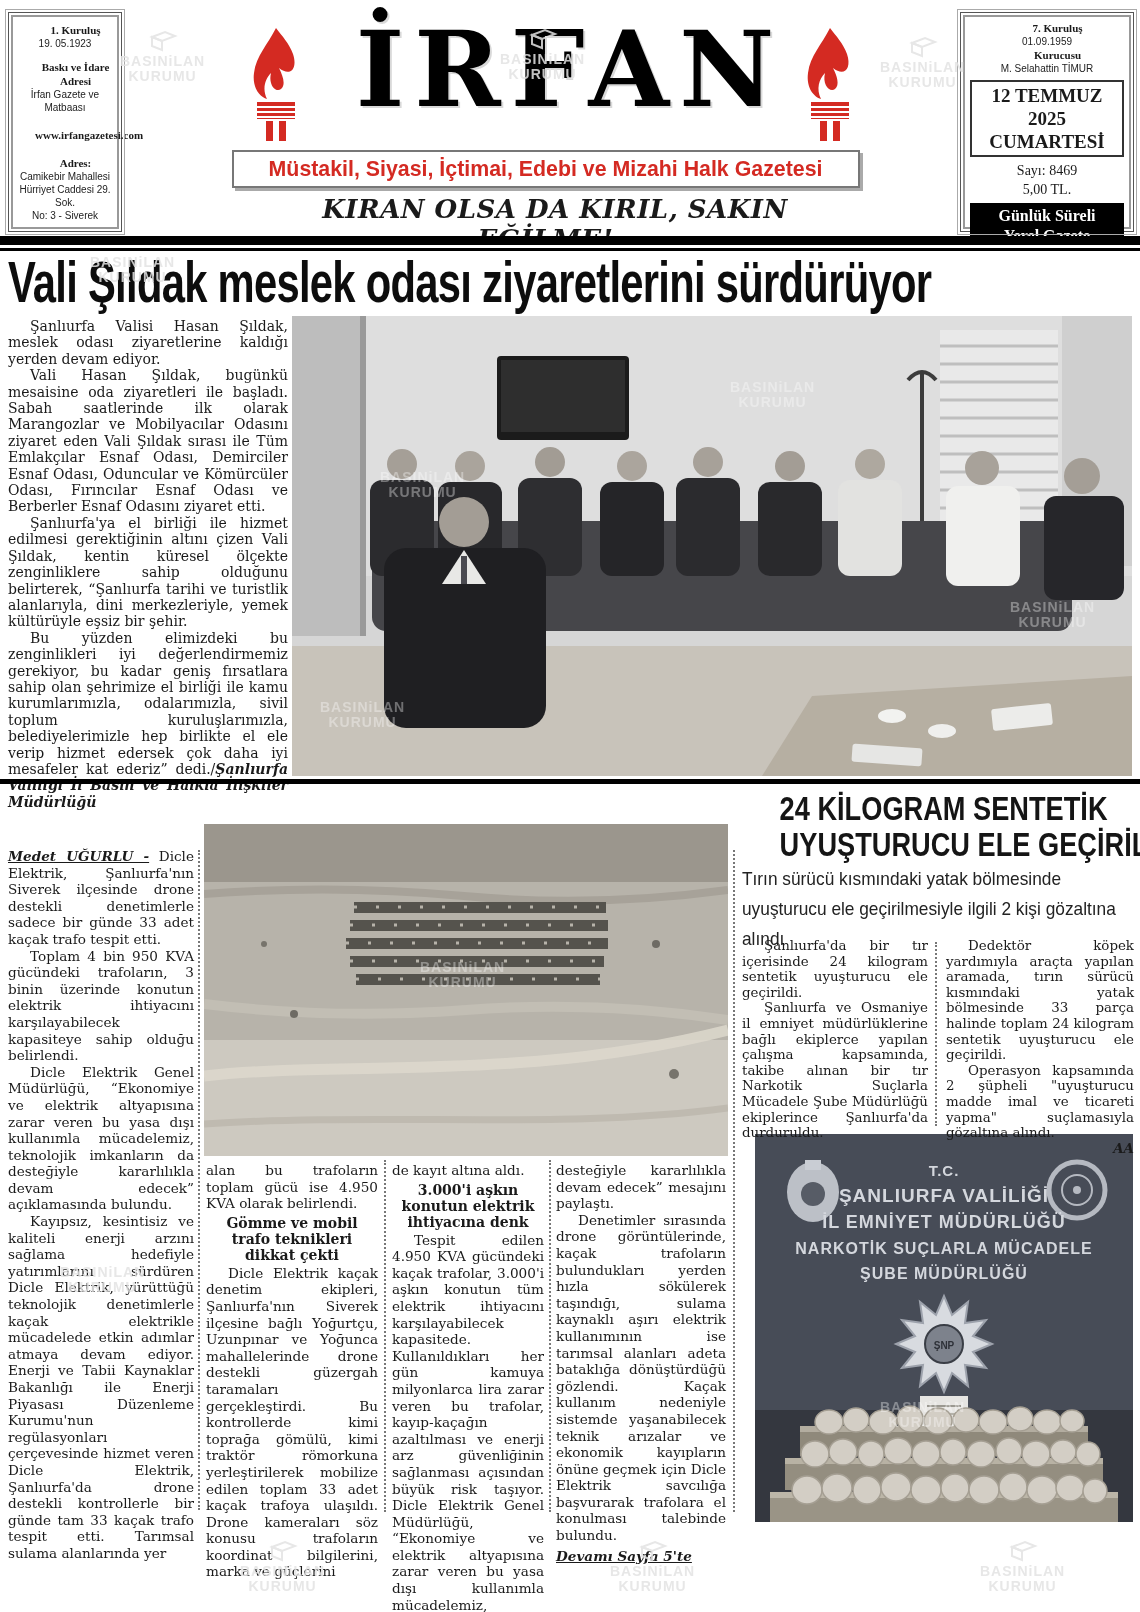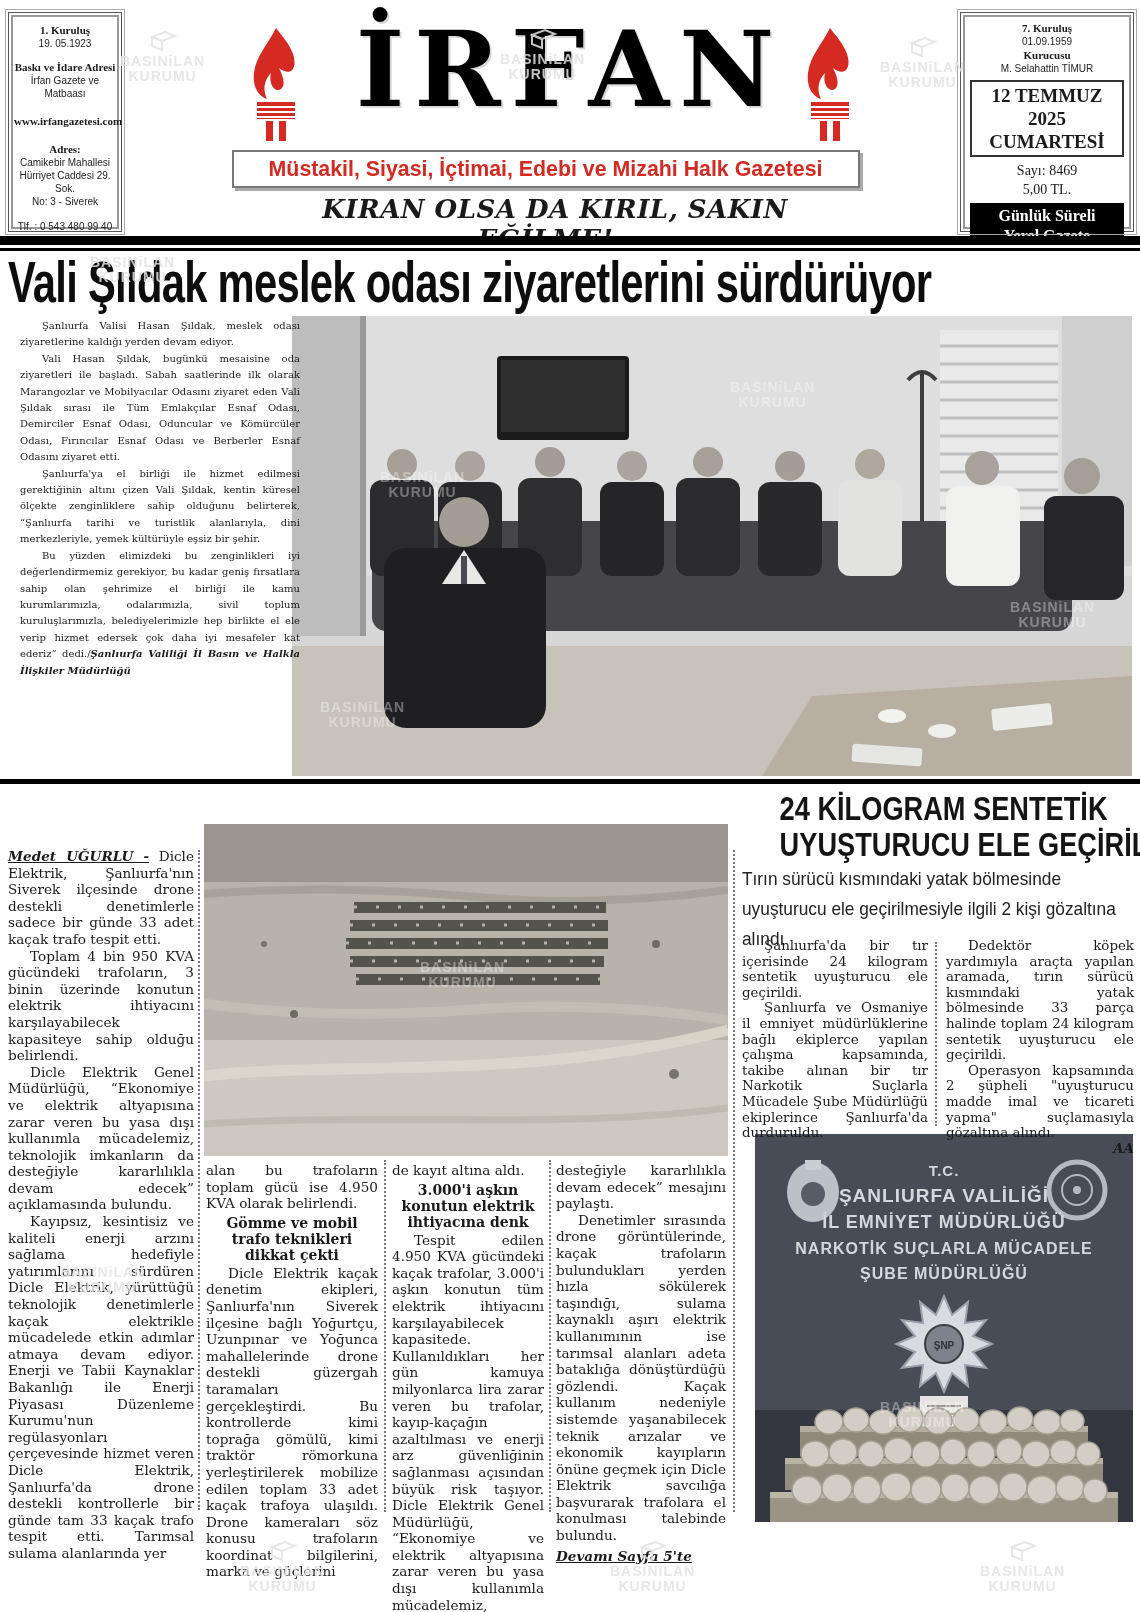--- a/index.html
+++ b/index.html
@@ -12,21 +12,21 @@
       font-family:"Liberation Sans",sans-serif;font-weight:bold;font-size:14px;line-height:15px;
       color:#e3e3e3;letter-spacing:1px;opacity:.85;}
   .wm.light{color:rgba(255,255,255,.42);}
   .wm svg{display:block;margin:0 auto 2px auto;}
 
   
   .ornate{border:1px solid #555;box-shadow:inset 0 0 0 2px #fff,inset 0 0 0 4px #999;
           outline:1px solid #aaa;outline-offset:2px;background:#fff;box-sizing:border-box;}
   .box-left{left:8px;top:12px;width:114px;height:220px;padding:10px 5px;text-align:center;z-index:2;}
   .box-right{left:960px;top:12px;width:174px;height:220px;padding:8px 5px;text-align:center;z-index:2;}
-  .lb-h{font-family:"Liberation Serif",serif;font-weight:bold;font-size:11px;line-height:14px;}
+  .lb-h{font-family:"Liberation Serif",serif;font-weight:bold;font-size:11px;line-height:14px;margin-left:21px;}
   .lb-t{font-family:"Liberation Sans",sans-serif;font-size:10px;line-height:13px;color:#222;}
   .datebox{border:2px solid #333;margin:5px 4px 4px 4px;padding:2px 0;}
   .date-l{font-family:"Liberation Serif",serif;font-weight:bold;font-size:19px;line-height:23px;}
   .issue{font-family:"Liberation Serif",serif;font-size:14px;line-height:19px;}
   .badge{background:#000;color:#fff;font-family:"Liberation Serif",serif;font-weight:bold;
          font-size:16px;line-height:20px;margin:4px 4px 0 4px;padding:3px 0;}
 
   .title{left:290px;top:14px;width:560px;text-align:center;z-index:2;
          font-family:"DejaVu Serif",serif;font-weight:bold;font-size:104px;line-height:112px;
          letter-spacing:10px;color:#000000;text-shadow:2px 2px 0 rgba(0,0,0,.15);}
@@ -52,21 +52,21 @@
   .h2wrap .cond{font-size:47px;line-height:54px;transform:scaleX(.78);letter-spacing:-1px;}
   .h3wrap{left:740px;top:790px;width:396px;z-index:2;text-align:center;}
   .cond-c{display:block;white-space:nowrap;transform:scaleX(.8);transform-origin:50% 50%;
           font-family:"Liberation Sans",sans-serif;font-weight:bold;font-size:34px;line-height:36px;color:#151515;}
   .subtitle{left:742px;top:864px;width:432px;z-index:2;transform:scaleX(.91);transform-origin:0 0;
             font-family:"Liberation Sans",sans-serif;font-weight:500;font-size:19px;line-height:30px;color:#222;}
 
   
   .col{z-index:2;text-align:justify;}
   .col p{margin:0;text-indent:22px;}
-  .a1{font-size:10px;line-height:16.4px;margin-left:12px;}
+  .a1{font-size:14px;line-height:16.4px;}
   .a2{font-size:13.6px;line-height:16.6px;}
   .a3{font-size:13.4px;line-height:15.6px;}
   .noind{text-indent:0 !important;}
   .byline{font-weight:bold;font-style:italic;text-decoration:underline;}
   .credit{font-weight:bold;font-style:italic;}
   .subhead{font-weight:bold;text-align:center;text-indent:0 !important;font-size:14px;line-height:16px;margin:3px 0 2px 0 !important;}
   .agency{text-align:right;font-weight:bold;font-style:italic;text-indent:0 !important;}
   .contd{text-align:left;font-weight:bold;font-style:italic;text-decoration:underline;text-indent:0 !important;margin-top:4px !important;}
 
   .vdot{position:absolute;border-left:2px dotted #777;z-index:2;}

